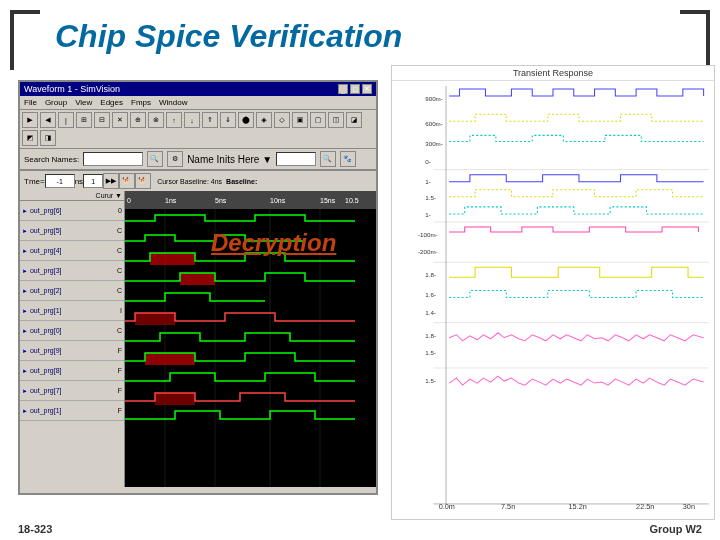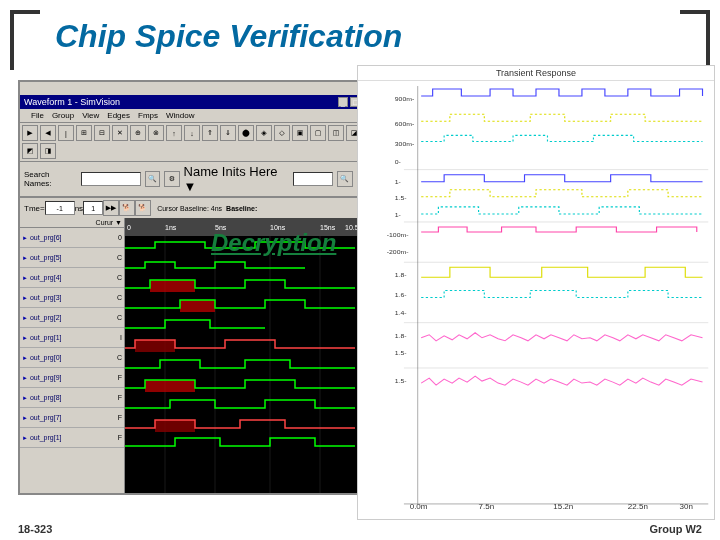--- a/index.html
+++ b/index.html
@@ -55,21 +55,20 @@
     }
 
     .sim-titlebar {
       background: #000080;
       color: white;
       font-size: 9px;
       padding: 2px 4px;
       display: flex;
       align-items: center;
       justify-content: space-between;
-      margin-top: 13px;
     }
 
     .sim-titlebar-buttons {
       display: flex;
       gap: 2px;
     }
 
     .sim-titlebar-btn {
       width: 10px;
       height: 10px;
@@ -77,21 +76,21 @@
       border: 1px solid #888;
       font-size: 7px;
       display: flex;
       align-items: center;
       justify-content: center;
     }
 
     .sim-menubar {
       background: #d4d0c8;
       font-size: 8px;
-      padding: 2px 11px;
+      padding: 2px 4px;
       display: flex;
       gap: 8px;
       border-bottom: 1px solid #888;
     }
 
     .sim-toolbar {
       background: #d4d0c8;
       padding: 2px;
       display: flex;
       align-items: center;
@@ -149,21 +148,21 @@
     }
 
     
     .decryption-label {
       position: absolute;
       top: 229px;
       left: 211px;
       font-size: 24px;
       font-weight: bold;
       font-style: italic;
-      color: #15803d;
+      color: #c2410c;
       text-decoration: underline;
       z-index: 10;
       pointer-events: none;
     }
 
     
     .waveform-area {
       display: flex;
       height: calc(100% - 115px);
       overflow: hidden;
@@ -212,21 +211,21 @@
       background: #000000;
       position: relative;
       overflow: hidden;
     }
 
     
     .right-panel {
       position: absolute;
       top: 65px;
       right: 5px;
-      width: 358px;
+      width: 324px;
       height: 455px;
       background: white;
       border: 1px solid #ccc;
       overflow: hidden;
     }
 
     .chart-title {
       font-size: 9px;
       text-align: center;
       color: #333;
@@ -315,21 +314,21 @@
     <div class="toolbar-btn">◪</div>
     <div class="toolbar-btn">◩</div>
     <div class="toolbar-btn">◨</div>
   </div>
 
   <div class="sim-searchbar">
     <span>Search Names:</span>
     <input class="search-input" type="text" style="">
     <div class="toolbar-btn">🔍</div>
     <div class="toolbar-btn">⚙</div>
-    <span style="font-size:13px;">Name Inits Here ▼</span>
+    <span style="font-size:10px;">Name Inits Here ▼</span>
     <input class="search-input" type="text" style="width: 40px;">
     <div class="toolbar-btn">🔍</div>
     <div class="toolbar-btn">🐾</div>
   </div>
 
   <div class="sim-statusbar">
     <span>Tme=</span>
     <input class="time-input" value="-1" style="">
     <span>ns</span>
     <input class="time-input" value="1" style="width: 20px;">

